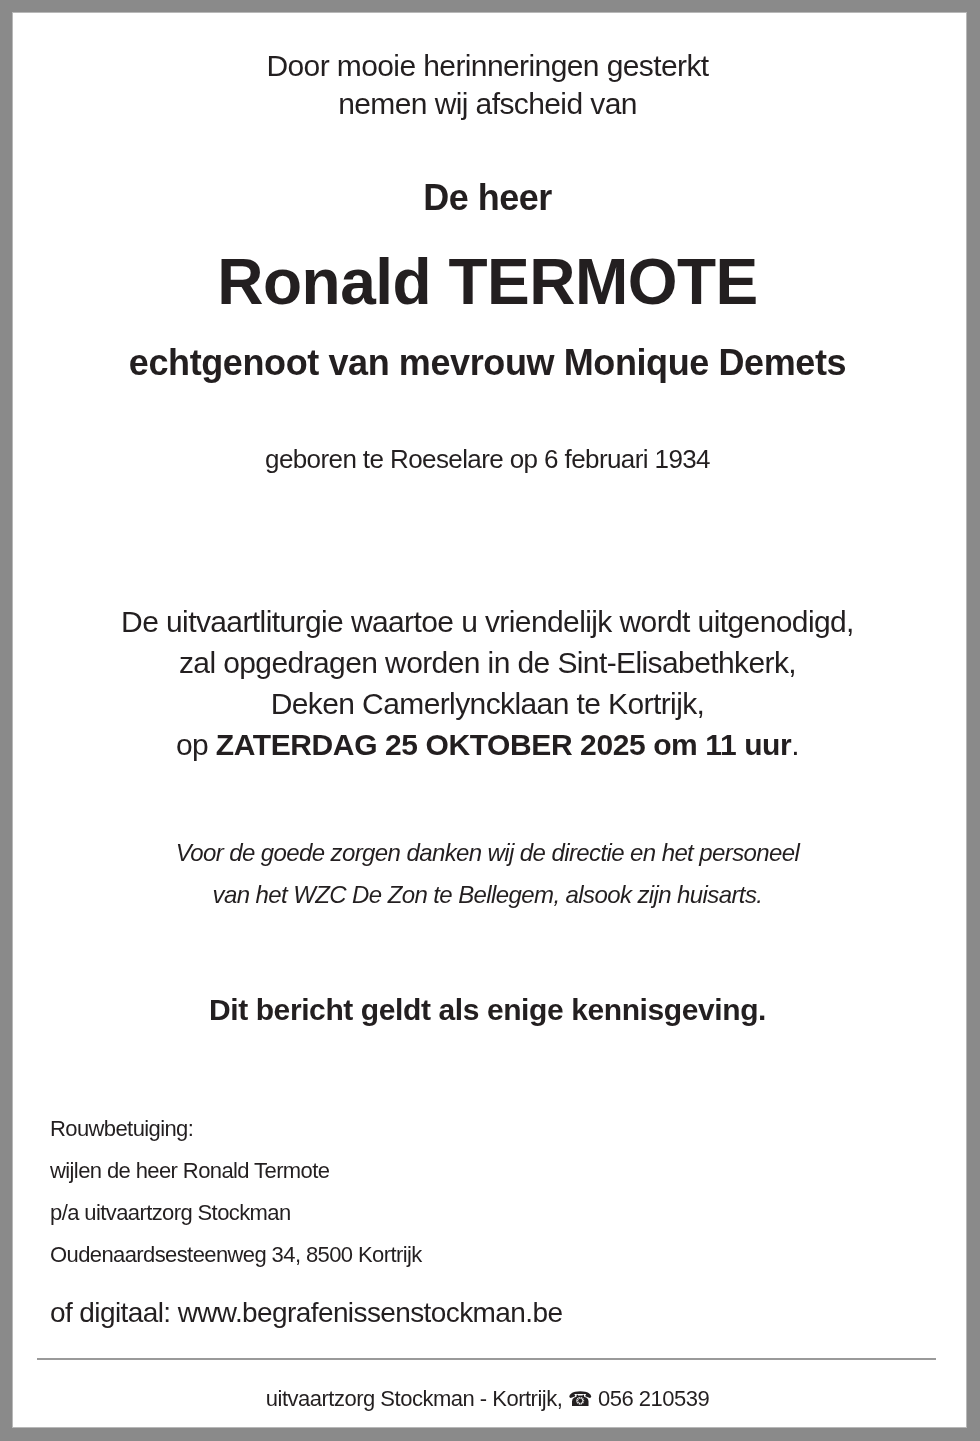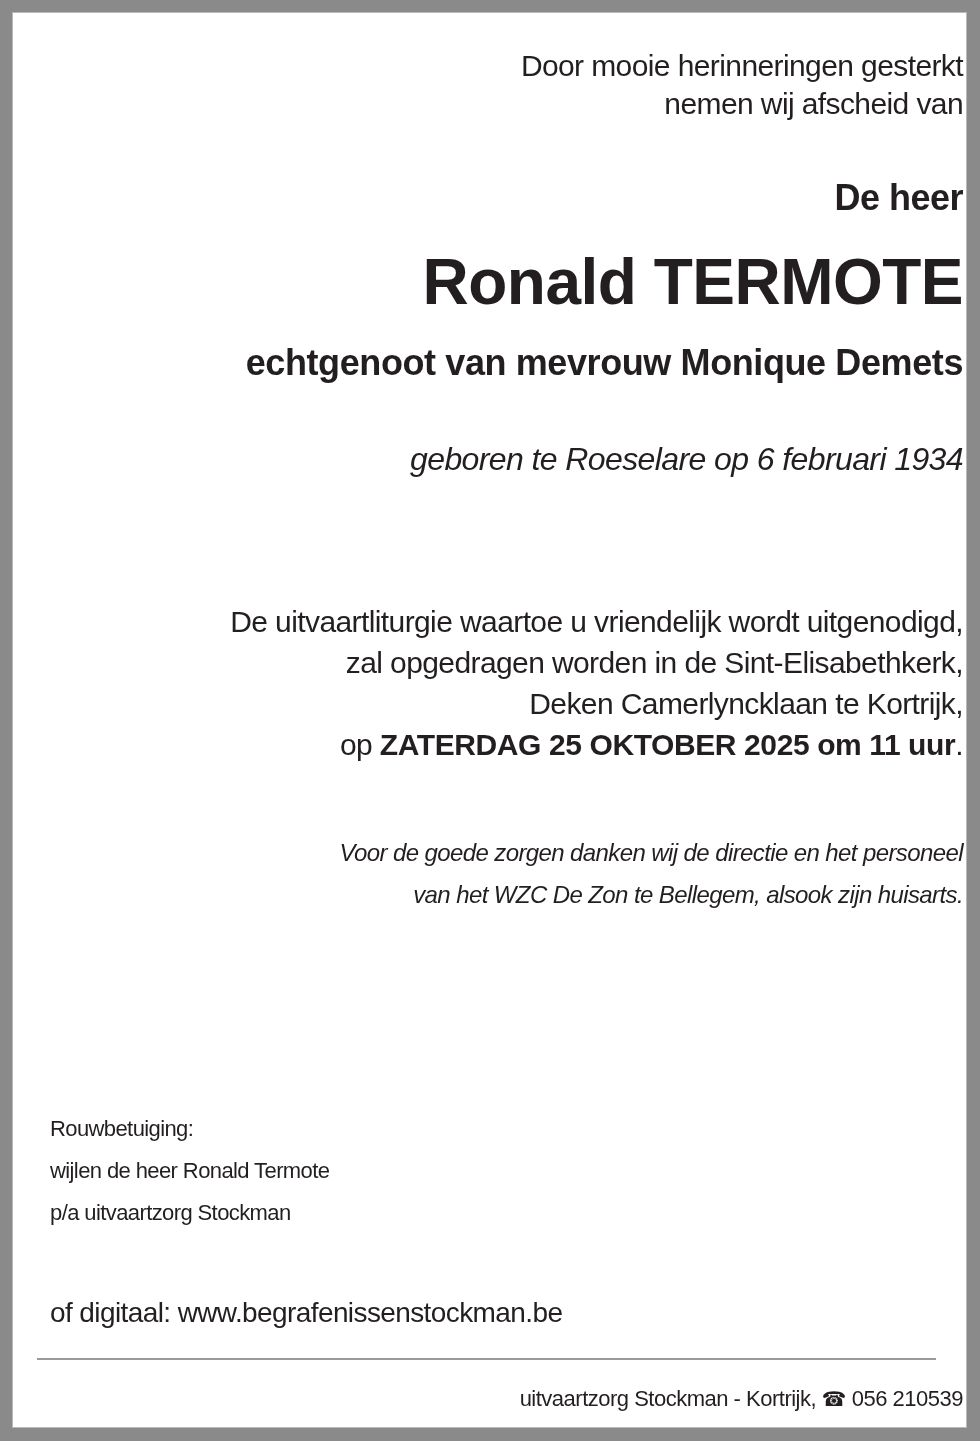--- a/index.html
+++ b/index.html
@@ -11,27 +11,27 @@
       font-family: "Liberation Sans", "DejaVu Sans", sans-serif;
       color: #231f20;
     }
     .page {
       position: absolute;
       left: 12px; top: 12px;
       width: 955px; height: 1416px;
       background: #ffffff;
       box-shadow: 0 0 0 1px #b8b8b8 inset;
     }
-    .abs { position: absolute; left: 0; right: 4px; text-align: right; white-space: nowrap; }
+    .abs { position: absolute; left: 0; right: 4px; text-align: center; white-space: nowrap; }
     .light { font-weight: normal; letter-spacing: -0.6px; }
     .intro { top: 35px; font-size: 30px; line-height: 38px; }
     .salutation { top: 165px; font-size: 36px; font-weight: bold; letter-spacing: -0.5px; }
     .name { top: 232px; font-size: 64px; font-weight: bold; letter-spacing: -0.5px; line-height: 76px; }
     .spouse { top: 330px; font-size: 36px; font-weight: bold; letter-spacing: -0.4px; }
-    .dates { top: 426px; font-size: 32px; line-height: 42px; font-style: italic; }
+    .dates { top: 426px; font-size: 26px; line-height: 42px; }
     .liturgy { top: 589px; font-size: 30px; line-height: 41px; }
     .liturgy b { font-weight: bold; letter-spacing: -0.4px; }
     .thanks { top: 820px; font-size: 24px; line-height: 42px; font-style: italic; }
     .notice { top: 981px; font-size: 30px; font-weight: bold; letter-spacing: -0.4px; }
     .condolence {
       position: absolute; left: 38px; top: 1096px;
       font-size: 22px; line-height: 42px; letter-spacing: -0.6px;
       white-space: nowrap;
     }
     .digital {
@@ -73,25 +73,27 @@
     <div>zal opgedragen worden in de Sint-Elisabethkerk,</div>
     <div>Deken Camerlyncklaan te Kortrijk,</div>
     <div><span>op </span><b>ZATERDAG 25 OKTOBER 2025 om 11 uur</b><span>.</span></div>
   </div>
 
   <div class="abs thanks light">
     <div>Voor de goede zorgen danken wij de directie en het personeel</div>
     <div>van het WZC De Zon te Bellegem, alsook zijn huisarts.</div>
   </div>
 
+  <div class="abs notice">Dit bericht geldt als enige kennisgeving.</div>
 
   <div class="condolence">
     <div>Rouwbetuiging:</div>
     <div>wijlen de heer Ronald Termote</div>
     <div>p/a uitvaartzorg Stockman</div>
+    <div>Oudenaardsesteenweg 34, 8500 Kortrijk</div>
   </div>
 
   <div class="digital"><span>of digitaal: </span><a class="link">www.begrafenissenstockman.be</a></div>
 
   <div class="divider"></div>
 
   <div class="abs footer light"><span>uitvaartzorg Stockman - Kortrijk, </span><span class="phone-icon">☎</span><span> 056 210539</span></div>
 
 </div>
 

